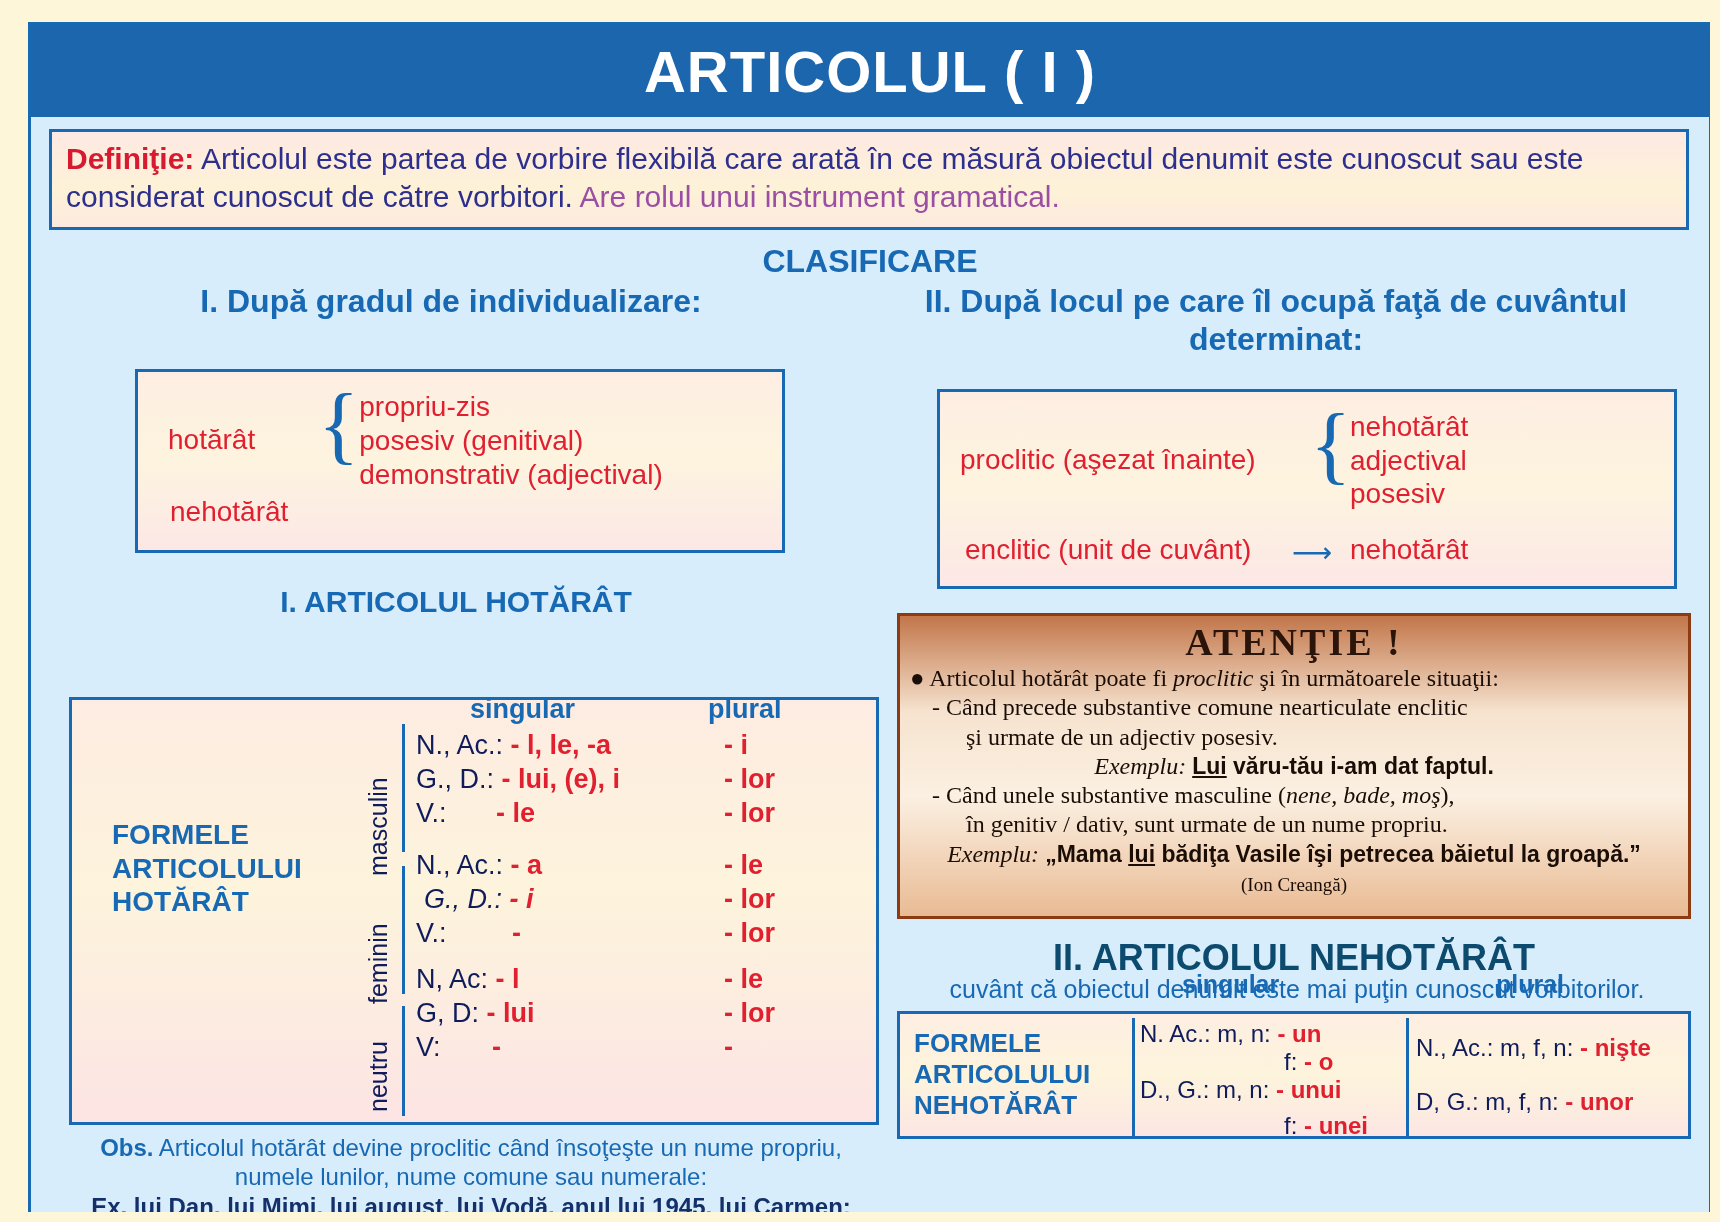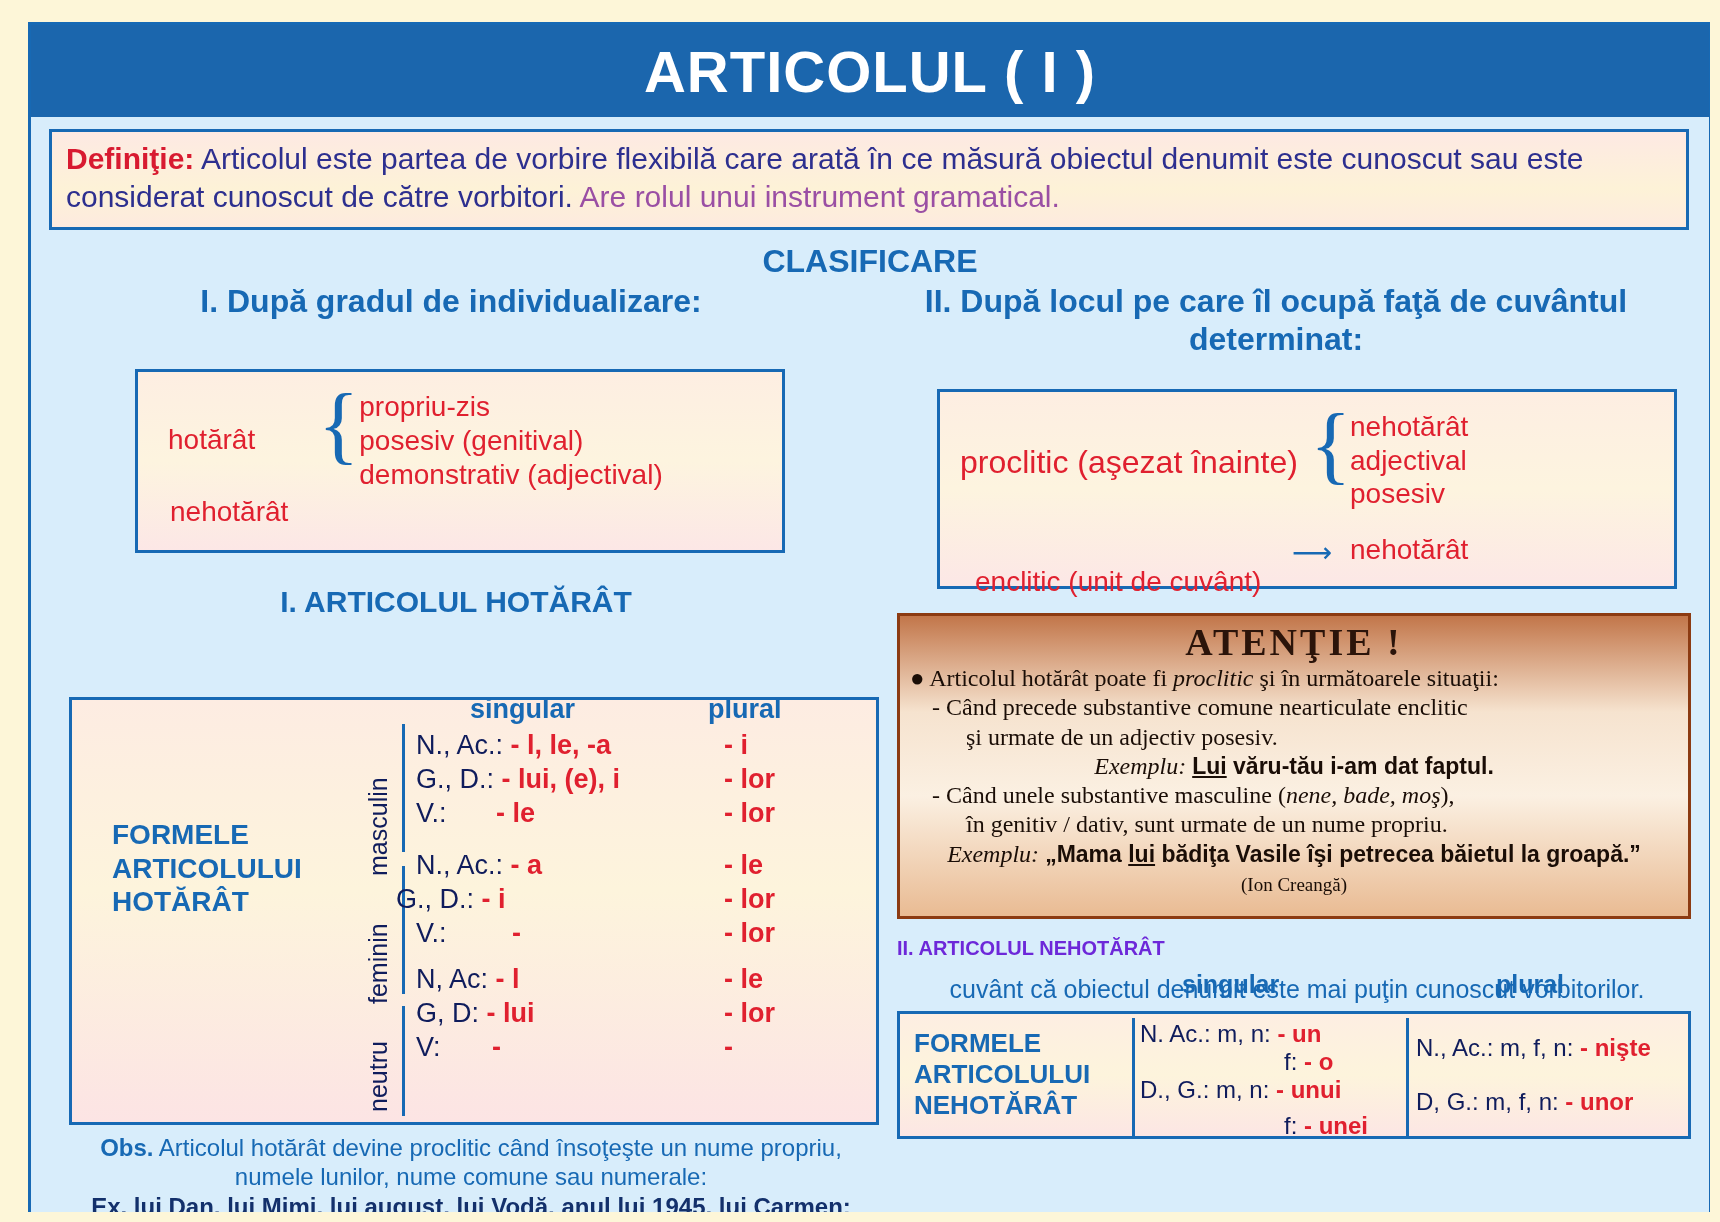--- a/index.html
+++ b/index.html
@@ -100,24 +100,24 @@
   }
 
   
   #box-left .inner { display: flex; align-items: flex-start; padding: 12px 0 0 30px; }
   #box-left .word-col { width: 150px; padding-top: 40px; font-size: 28px; color: #e0202f; }
   #box-left .brace-col { padding-top: 2px; }
   #box-left .list-col { padding-top: 6px; font-size: 28px; color: #e0202f; line-height: 1.22; }
   #box-left .nehot { position: absolute; left: 32px; top: 124px; font-size: 28px; color: #e0202f; }
 
   
-  #box-right .r1 { position: absolute; left: 20px; top: 52px; font-size: 32px; color: #e0202f; }
+  #box-right .r1 { position: absolute; left: 20px; top: 52px; font-size: 28px; color: #e0202f; }
   #box-right .rbrace { position: absolute; left: 370px; top: 14px; }
   #box-right .rlist { position: absolute; left: 410px; top: 18px; font-size: 28px; color: #e0202f; line-height: 1.2; }
-  #box-right .r2 { position: absolute; left: 35px; top: 142px; font-size: 28px; color: #e0202f; margin-top: 32px; }
+  #box-right .r2 { position: absolute; left: 25px; top: 142px; font-size: 28px; color: #e0202f; }
   #box-right .arrow { position: absolute; left: 352px; top: 144px; font-size: 28px; color: #1769b4; }
   #box-right .r3 { position: absolute; left: 410px; top: 142px; font-size: 28px; color: #e0202f; }
 
   
   #sec1-title {
     position: absolute; left: 30px; top: 560px; width: 790px;
     text-align: center; font-size: 30px; font-weight: bold; color: #1769b4;
   }
   #sec1-sub {
     position: absolute; left: 40px; top: 600px; width: 780px;
@@ -183,21 +183,21 @@
   }
   #atentie .at-body i { font-style: italic; }
   #atentie .center { text-align: center; }
   #atentie .bold-it { font-weight: bold; font-family: "Liberation Sans", sans-serif; font-size: 23px; }
   #atentie .u { text-decoration: underline; }
   #atentie .small { font-size: 19px; }
 
   
   #sec2-title {
     position: absolute; left: 866px; top: 912px; width: 794px;
-    font-size: 20px; font-weight: bold; color: #6d28d9;
+    text-align: center; font-size: 36px; font-weight: bold; color: #0c4a6e;
   }
   #sec2-sub {
     position: absolute; left: 866px; top: 950px; width: 800px;
     text-align: center; font-size: 25px; color: #1769b4;
   }
   #nehot-box {
     position: absolute; left: 866px; top: 986px; width: 794px; height: 128px;
     box-sizing: border-box; border: 3px solid #1769b4;
     background: linear-gradient(180deg,#fdeee2 0%, #fdf4dc 50%, #fce6e4 100%);
   }
@@ -276,21 +276,21 @@
 
       <div class="cell" style="left:344px; top:64px;"><span>G., D.:</span> <span class="v">- lui, (e), i</span></div>
       <div class="pl" style="left:652px; top:64px;">- lor</div>
 
       <div class="cell" style="left:344px; top:98px;"><span>V.:</span> <span class="v" style="margin-left:42px;">- le</span></div>
       <div class="pl" style="left:652px; top:98px;">- lor</div>
 
       <div class="cell" style="left:344px; top:150px;"><span>N., Ac.:</span> <span class="v">- a</span></div>
       <div class="pl" style="left:652px; top:150px;">- le</div>
 
-      <div class="cell" style="left:324px; top:184px;"><span>G., D.:</span> <span class="v">- i</span></div>
+      <div class="cell" style="left:352px; top:184px;font-style:italic;"><span>G., D.:</span> <span class="v">- i</span></div>
       <div class="pl" style="left:652px; top:184px;">- lor</div>
 
       <div class="cell" style="left:344px; top:218px;"><span>V.:</span> <span class="v" style="margin-left:58px;">-</span></div>
       <div class="pl" style="left:652px; top:218px;">- lor</div>
 
       <div class="cell" style="left:344px; top:264px;"><span>N, Ac:</span> <span class="v">- l</span></div>
       <div class="pl" style="left:652px; top:264px;">- le</div>
 
       <div class="cell" style="left:344px; top:298px;"><span>G, D:</span> <span class="v">- lui</span></div>
       <div class="pl" style="left:652px; top:298px;">- lor</div>

